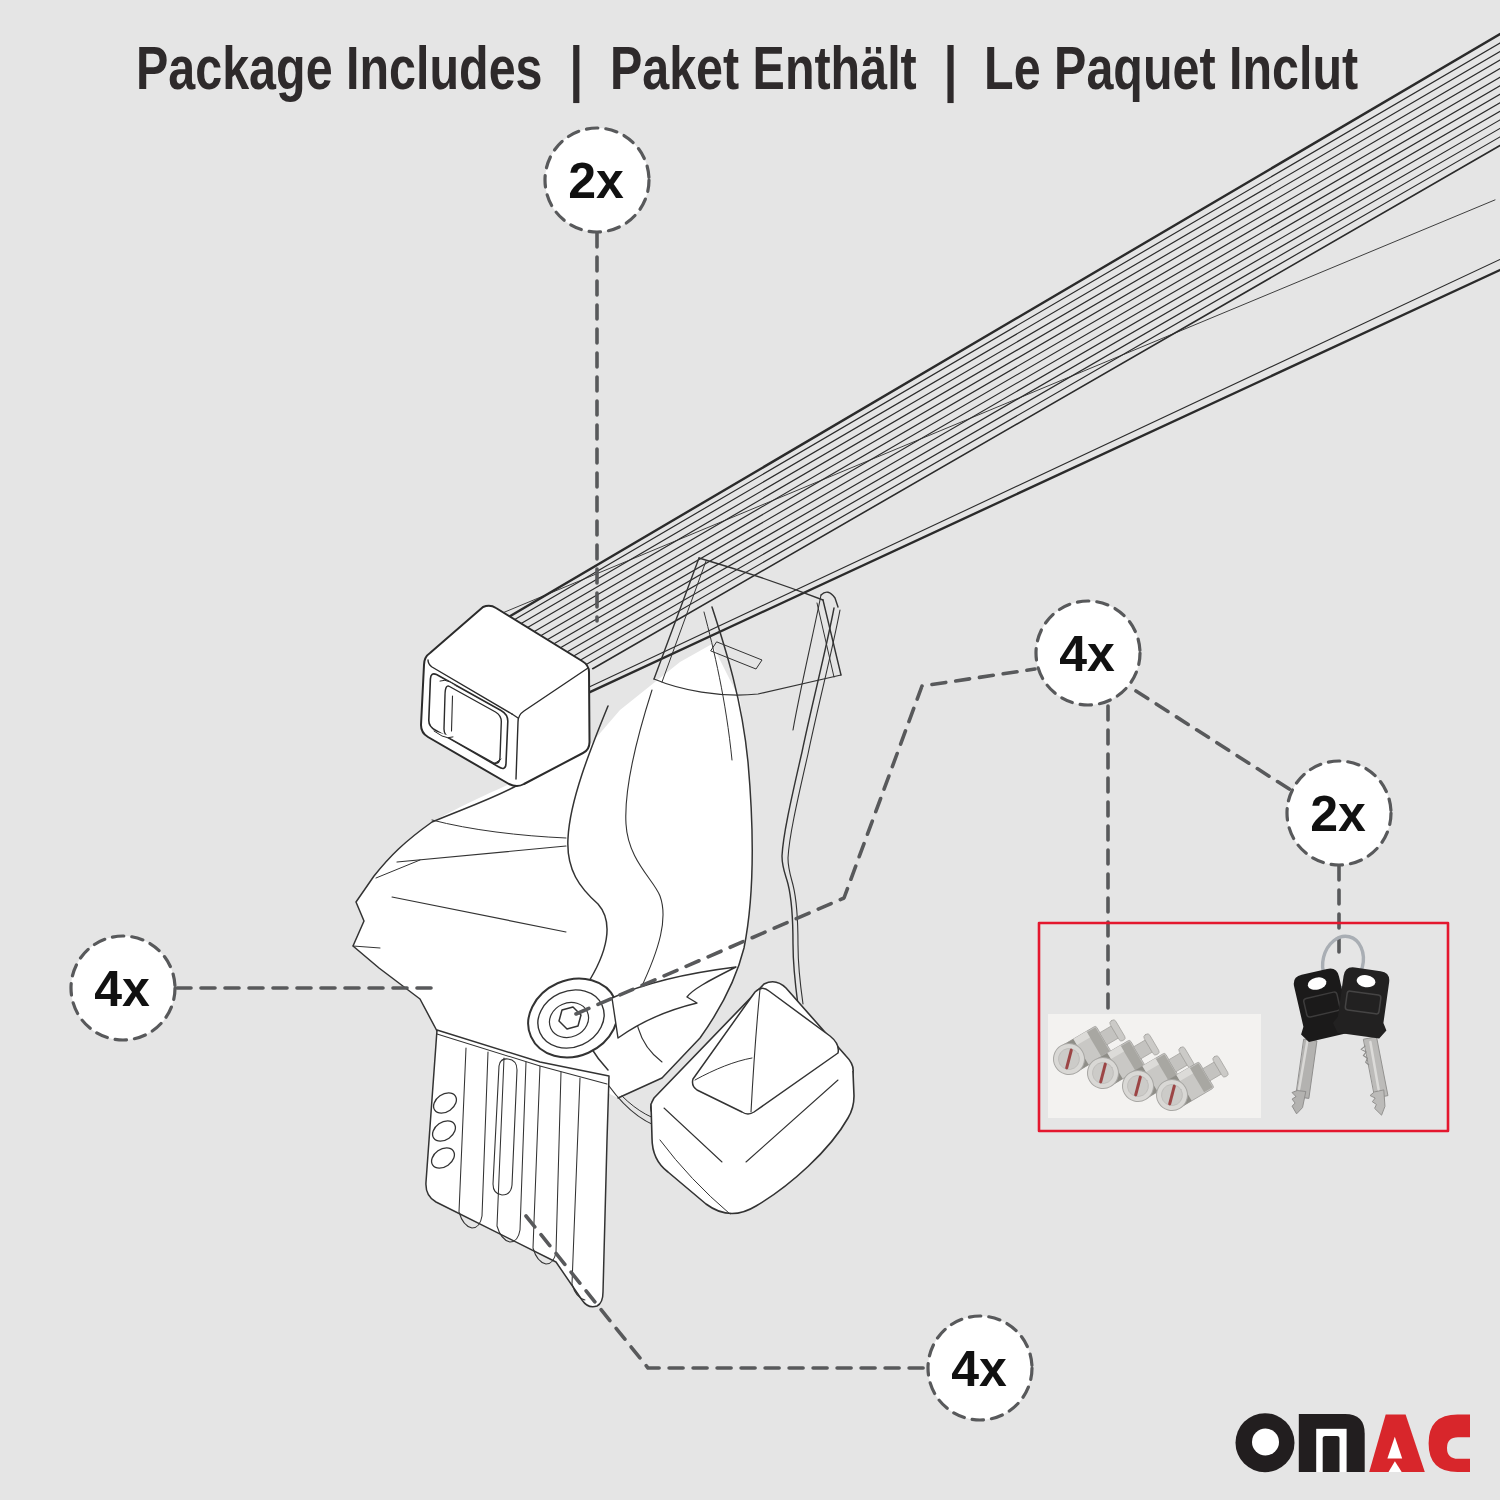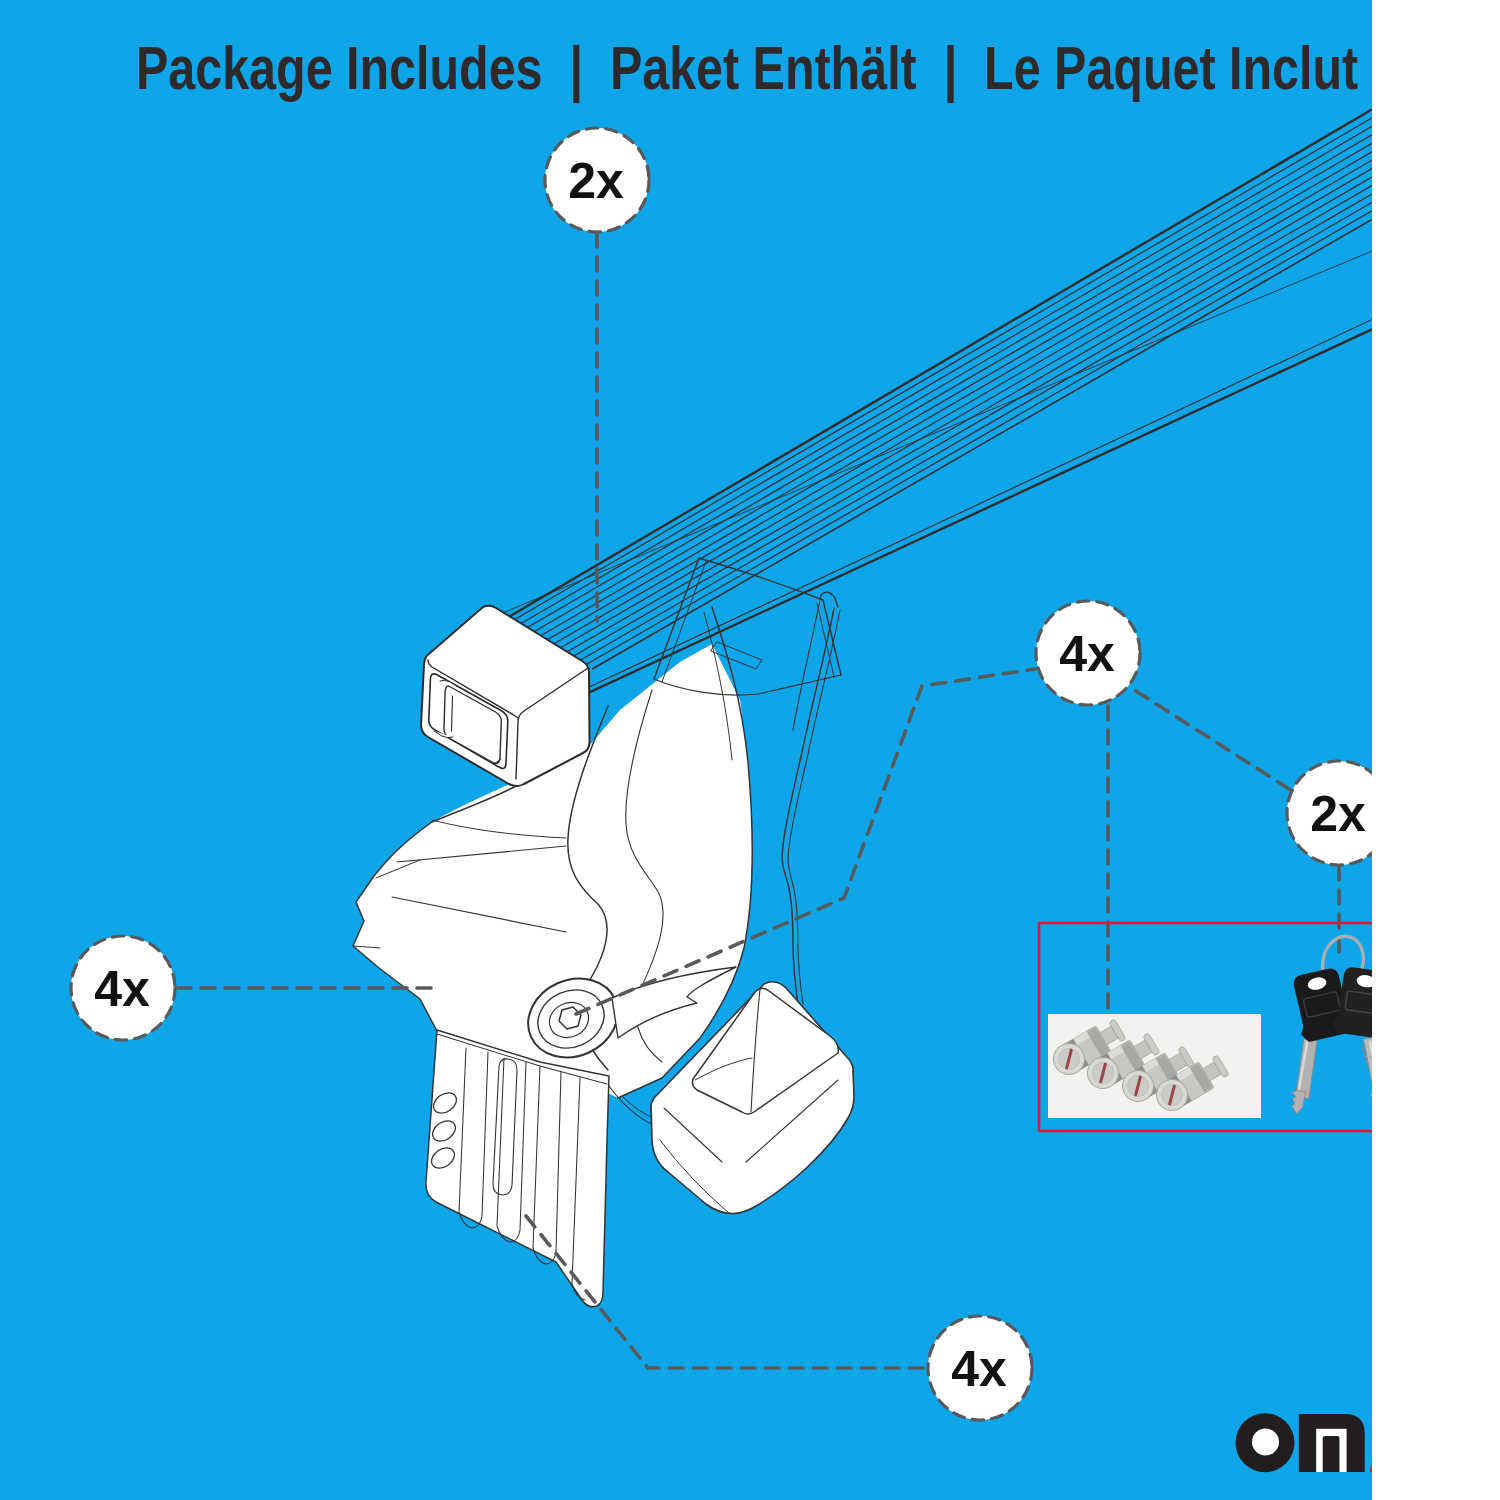--- a/index.html
+++ b/index.html
@@ -1,16 +1,16 @@
 <!DOCTYPE html>
 <html><head>
 <meta charset="utf-8">
 <style>
   html,body{margin:0;padding:0;background:#fff;}
-  #page{position:relative;width:1372px;height:1500px;background:#0ea5e9;overflow:hidden;
+  #page{position:relative;width:1500px;height:1500px;background:#e5e5e5;overflow:hidden;
         font-family:"Liberation Sans", sans-serif;}
   #title{position:absolute;left:136px;top:33px;white-space:nowrap;
          font-size:61px;font-weight:bold;color:#2e2a2b;
          transform:scaleX(0.794);transform-origin:0 0;}
 </style>
 </head>
 <body>
 <div id="page">
   <div id="title">Package Includes&nbsp; |&nbsp; Paket Enthält&nbsp; |&nbsp; Le Paquet Inclut</div>
   <svg id="art" width="1500" height="1500" viewBox="0 0 1500 1500" style="position:absolute;left:0;top:0" fill="none" stroke-linejoin="round" stroke-linecap="round">

